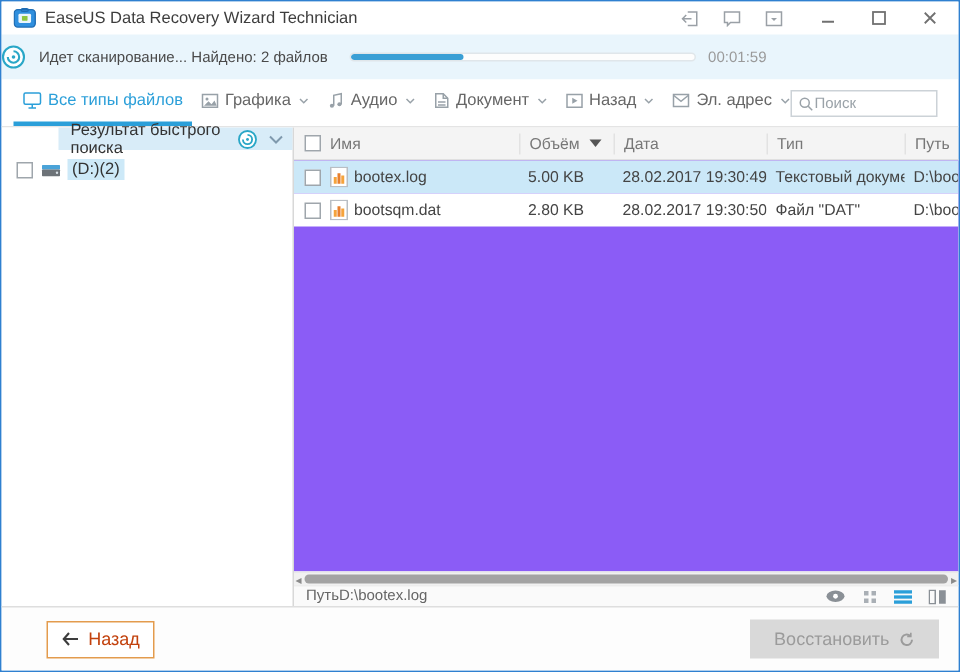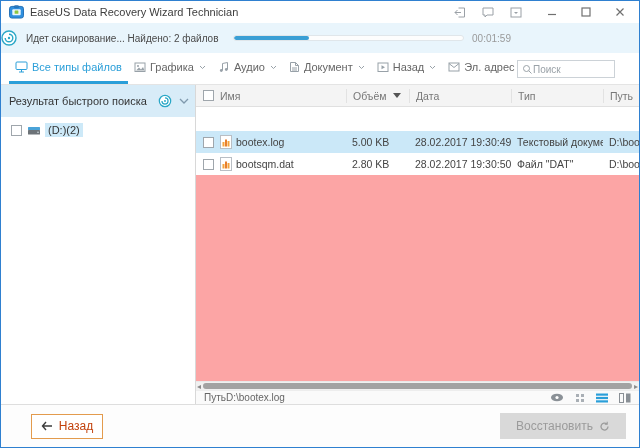--- a/index.html
+++ b/index.html
@@ -25,31 +25,31 @@
   .scan-time { font-size:10px; color:#9a9a9a; white-space:nowrap; }
   .scan-spacer { width:128px; flex:0 1 auto; }
 
   
   .filterbar { height:32px; display:flex; align-items:stretch; border-bottom:1px solid #e4e4e4;
                padding:0 4px 0 8px; position:relative; background:#fff; }
   .ftab { display:flex; align-items:center; gap:4px; padding:0 6px; font-size:11px; color:#666;
           border-bottom:3px solid transparent; white-space:nowrap; cursor:default; }
   .ftab.active { color:#2b9fd9; border-bottom-color:#2b9fd9; }
   .ftab svg.chev { margin-left:1px; }
-  .searchbox { position:absolute; right:24px; top:7px; width:98px; height:18px;
+  .searchbox { position:absolute; right:14px; top:7px; width:98px; height:18px;
                border:1px solid #ccd2d7; background:#fff; display:flex; align-items:center; padding:0 4px; }
   .searchbox input { border:none; outline:none; width:72px; font-size:10px; color:#555;
                      font-family:"Liberation Sans", sans-serif; background:transparent; }
   .searchbox input::placeholder { color:#9aa2a8; }
 
   
   .main { position:absolute; top:84px; left:0; right:0; bottom:43px; display:flex; }
   .sidebar { width:195px; border-right:1px solid #d8d8d8; display:flex; flex-direction:column; background:#fff; }
-  .sidebar-header { height:32px; background:#d8ecf8; display:flex; align-items:center; padding:0 6px 0 8px;
-                    font-size:11px; color:#333; }
+  .sidebar-header { height:15px; background:#d8ecf8; display:flex; align-items:center; padding:0 6px 0 8px;
+                    font-size:11px; color:#333;margin-left:38px; }
   .sh-icons { margin-left:auto; display:flex; align-items:center; gap:7px; }
   .tree { flex:1; padding-top:3px; }
   .tree-item { height:20px; display:flex; align-items:center; padding-left:10px; font-size:11px; color:#333; }
   .checkbox { width:11px; height:11px; border:1px solid #9fa6ac; background:#fff; flex:0 0 auto; }
   .drive-ico { margin-left:5px; }
   .tree-label { margin-left:4px; background:#cde9f8; padding:1px 3px; }
 
   
   .content { flex:1; display:flex; flex-direction:column; min-width:0; }
   .thead { height:22px; background:#f4f4f4; border-bottom:1px solid #e0e0e0; display:flex;
@@ -58,21 +58,21 @@
   .trow.selected { background:#cbe8f8; }
   .c-check { width:24px; display:flex; justify-content:center; flex:0 0 auto; }
   .c-name  { width:126px; flex:0 0 auto; display:flex; align-items:center; gap:4px; overflow:hidden; white-space:nowrap; }
   .c-size  { width:63px;  flex:0 0 auto; padding-left:6px; overflow:hidden; white-space:nowrap; position:relative; }
   .c-date  { width:102px; flex:0 0 auto; padding-left:6px; overflow:hidden; white-space:nowrap; }
   .c-type  { width:92px;  flex:0 0 auto; padding-left:6px; overflow:hidden; white-space:nowrap; }
   .c-path  { flex:1; padding-left:6px; overflow:hidden; white-space:nowrap; min-width:0; }
   .thead .c-size, .thead .c-date, .thead .c-type, .thead .c-path { border-left:1px solid #e2e2e2; height:14px; line-height:14px; }
   .sort-tri { position:absolute; right:8px; top:4px; width:0; height:0;
               border-left:4px solid transparent; border-right:4px solid transparent; border-top:5px solid #555; }
-  .tbody { flex:1; background:#fca5a5; overflow:hidden;margin-top:24px; }
+  .tbody { flex:1; background:#8b5cf6; overflow:hidden; }
 
   
   .hscroll { height:9px; background:#f1f1f1; position:relative; border-top:1px solid #e9e9e9; }
   .hthumb { position:absolute; left:7px; right:7px; top:1px; height:6px; background:#a3a3a3; border-radius:3px; }
   .harrow { position:absolute; top:0; font-size:8px; line-height:9px; color:#8a8a8a; }
   .harrow.left { left:1px; } .harrow.right { right:1px; }
   .statusbar { height:14px; background:#fafafa; border-top:1px solid #ededed; display:flex;
                align-items:center; font-size:10px; color:#666; padding:0 8px; }
   .view-icons { margin-left:auto; display:flex; align-items:center; gap:11px; }
 

